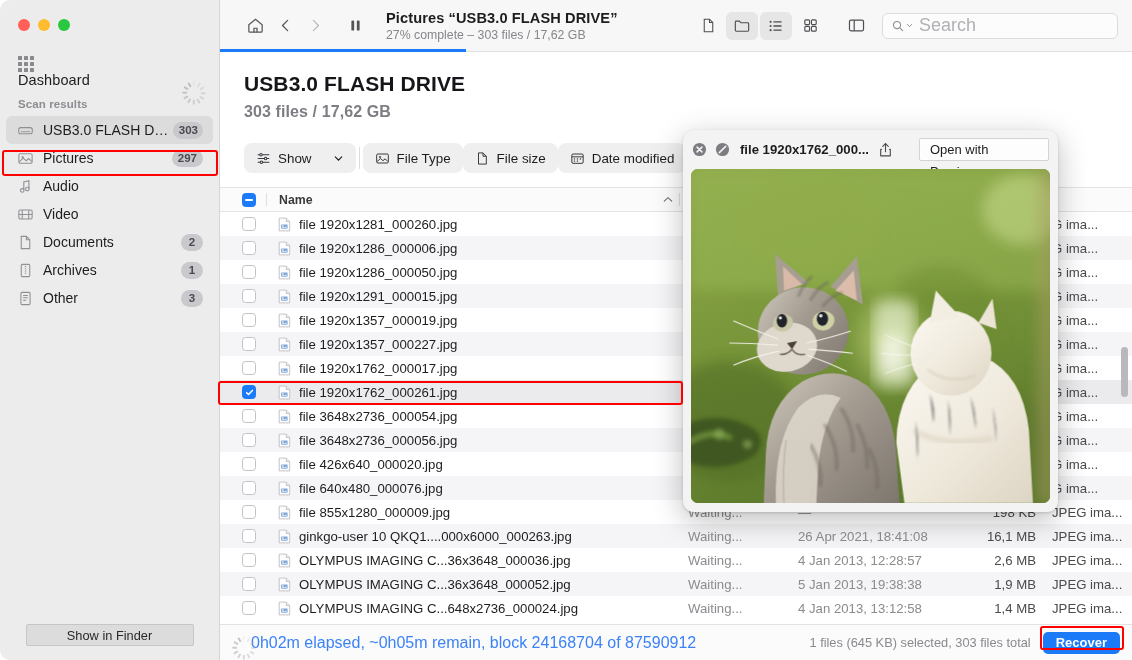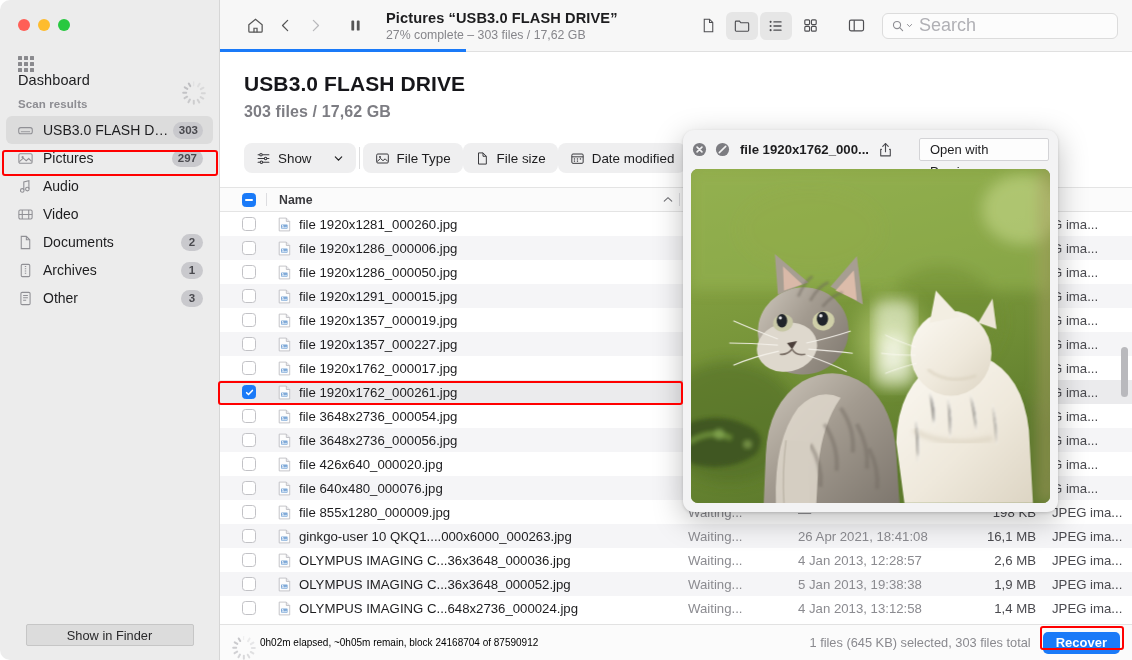--- a/index.html
+++ b/index.html
@@ -187,21 +187,21 @@
   .scrollbar {
     position: absolute; right: 4px; top: 160px; width: 7px; height: 50px;
     background: #b9b9bd; border-radius: 4px; z-index: 20;
   }
 
   
   .statusbar {
     height: 36px; border-top: 1px solid #e2e2e2; background: #fbfbfb;
     display: flex; align-items: center; padding: 0 12px 0 16px; position: relative;
   }
-  .status-left { display: flex; align-items: center; gap: 9px; font-size: 10px; color: #000000; }
+  .status-left { display: flex; align-items: center; font-size: 16px; color: #3b82f6; }
   .spinner-md { width: 15px; height: 15px; position: relative; }
   .spinner-md i {
     position: absolute; left: 50%; top: 50%;
     width: 1.7px; height: 4.6px; background: #bfbfc3; border-radius: 1px;
     transform-origin: 50% 7.2px;
   }
   .status-right { margin-left: auto; display: flex; align-items: center; gap: 12px; }
   .status-sel { font-size: 12.8px; color: #8a8a8f; }
   .recover-btn {
     background: #1a7af8; color: #fff; font-size: 13px; font-weight: 700;

